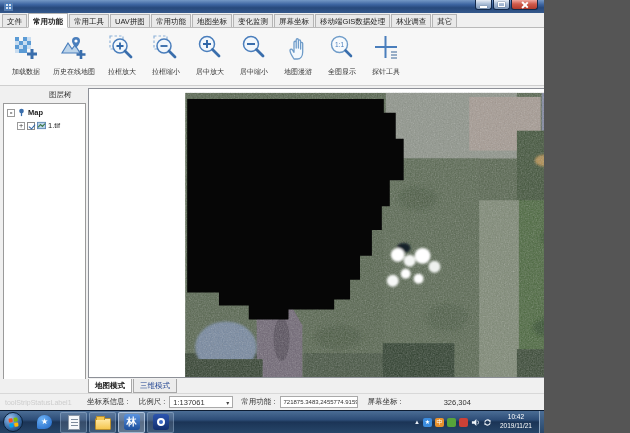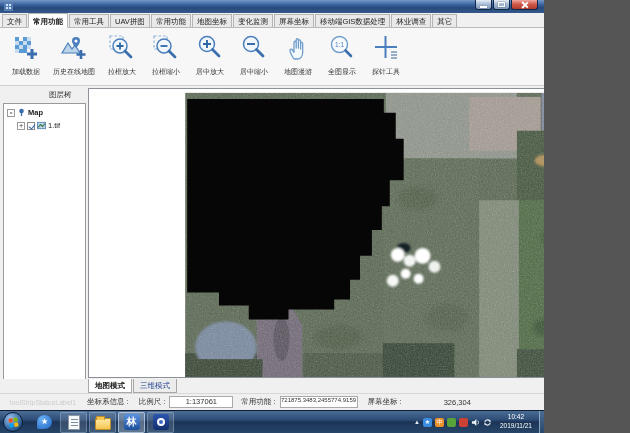--- a/index.html
+++ b/index.html
@@ -54,24 +54,24 @@
   .map-canvas svg{display:block;}
 
   
   .mode-tabs{position:absolute;left:0;right:0;top:379px;height:14px;background:#f0f0f0;display:flex;align-items:flex-start;padding-left:88px;font-family:Liberation Serif, serif;}
   .mtab{font-size:7.5px;line-height:1;padding:2.5px 6px;border:1px solid #a8a8a8;border-top:none;background:#ececec;color:#222;margin-right:1px;}
   .mtab.active{background:#fff;font-weight:bold;}
   .mtab.alt{color:#1b3f8f;}
 
   
   .statusbar{position:absolute;left:0;right:0;top:393px;height:17px;background:#f0f0f0;border-top:1px solid #d8d8d8;
-    display:flex;align-items:center;font-size:7.5px;color:#333;text-align:center;}
+    display:flex;align-items:center;font-size:7.5px;color:#333;}
   .sb-faint{color:#cccccc;margin-left:5px;width:76px;font-size:7px;overflow:hidden;white-space:nowrap;}
   .sb-label{white-space:nowrap;}
-  .sbox{background:#fff;border:1px solid #a9a9a9;height:12px;display:flex;align-items:center;padding:0 3px;white-space:nowrap;overflow:hidden;flex-direction:column;}
+  .sbox{background:#fff;border:1px solid #a9a9a9;height:12px;display:flex;align-items:center;padding:0 3px;white-space:nowrap;overflow:hidden;}
   .drop-arrow{font-size:6px;color:#444;margin-left:3px;}
 
   
   .taskbar{position:absolute;left:0;right:0;bottom:0;height:23px;
     background:linear-gradient(180deg,#4b6d95 0%,#2d4d77 40%,#1b3456 50%,#274669 100%);
     display:flex;align-items:center;border-top:1px solid #0d1d33;}
   .orb{width:20px;height:20px;border-radius:50%;margin-left:3px;position:relative;flex:0 0 auto;
     background:radial-gradient(circle at 35% 30%,#9cc4ee,#3a6da8 55%,#123158 95%);border:1px solid #0b2038;}
   .flag{position:absolute;left:5px;top:5px;width:9px;height:9px;display:grid;grid-template-columns:1fr 1fr;grid-template-rows:1fr 1fr;gap:1px;transform:rotate(-8deg);}
   .flag i{border-radius:1px;}

